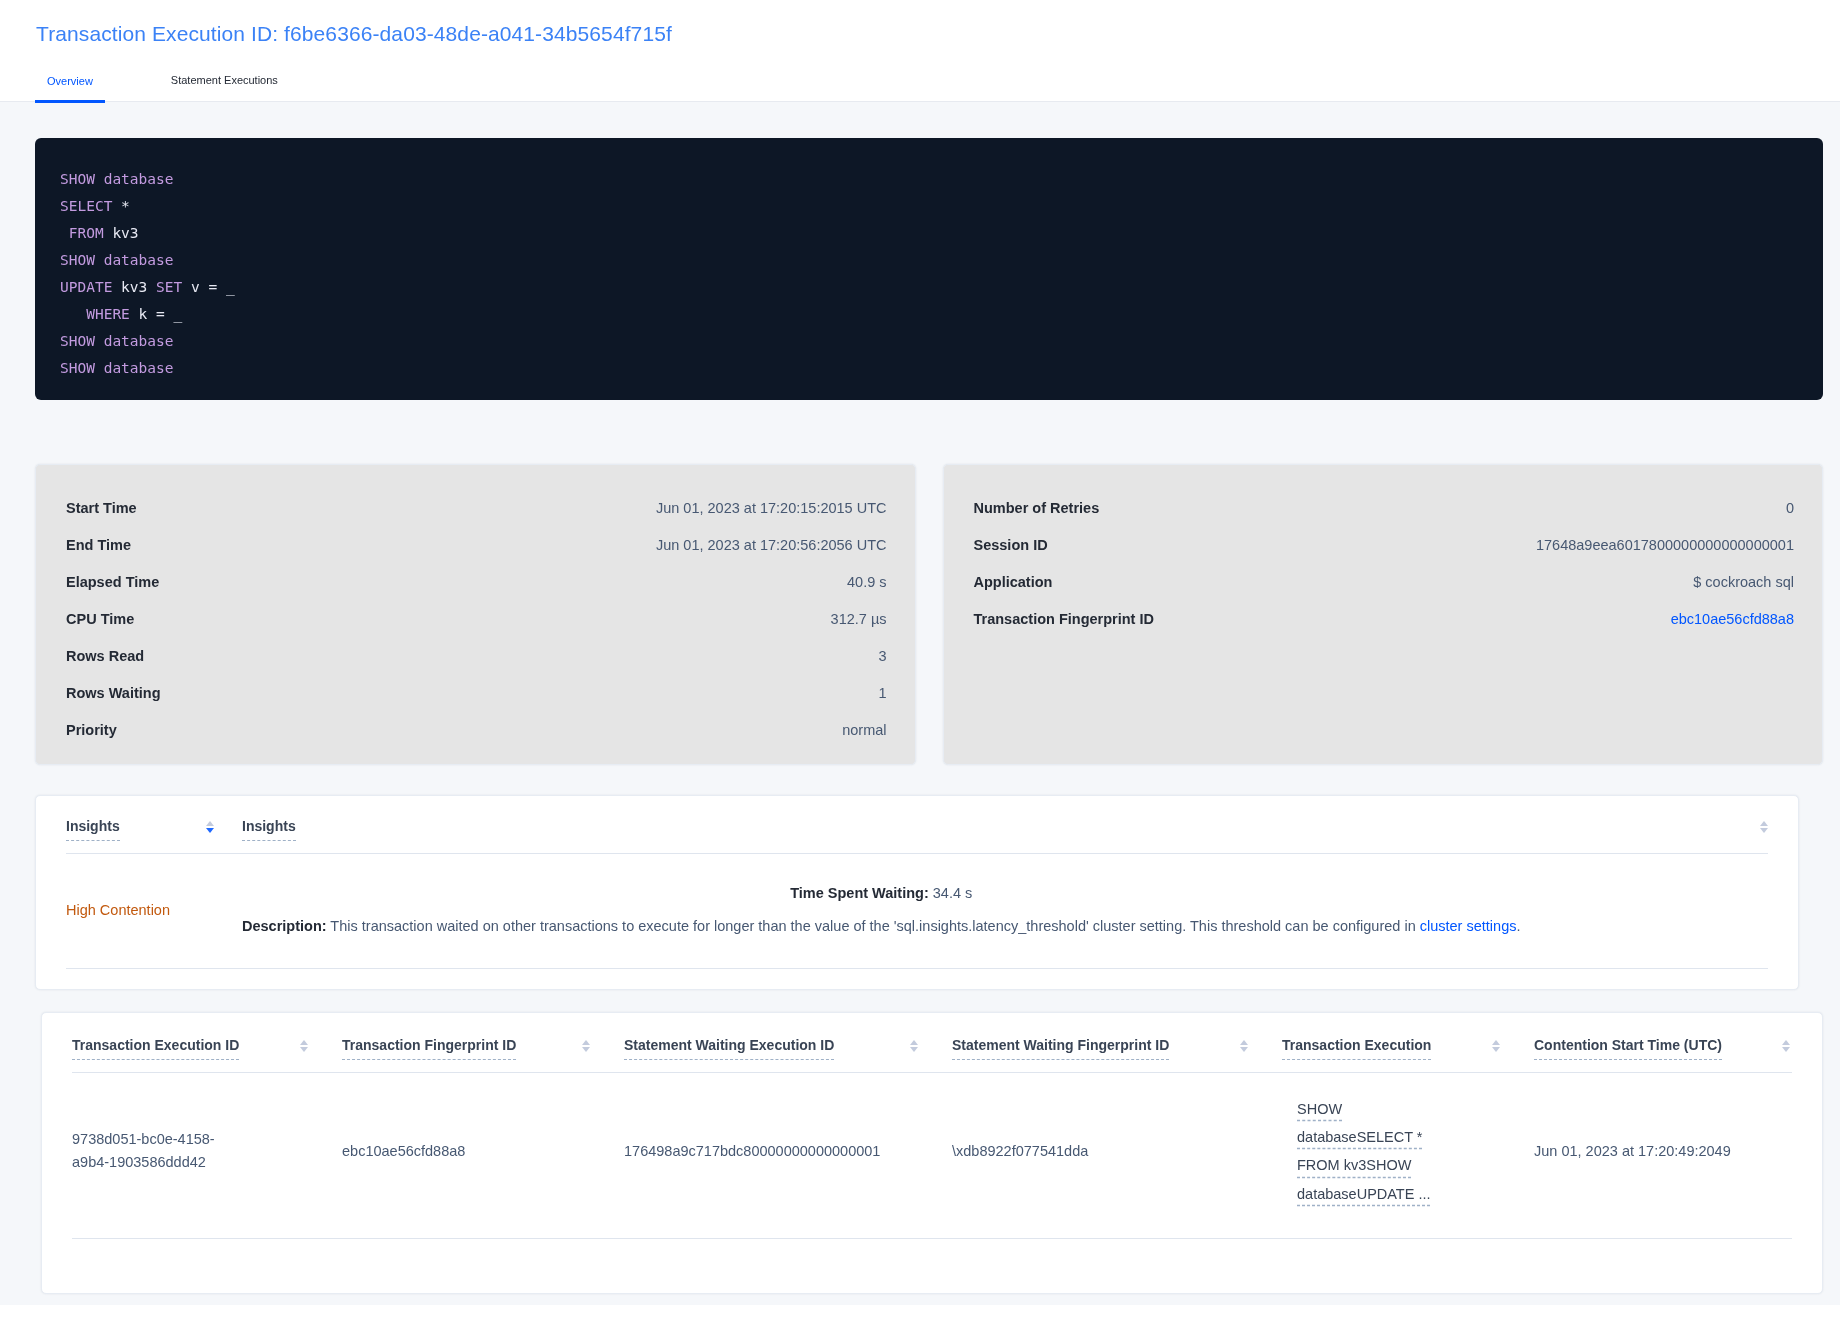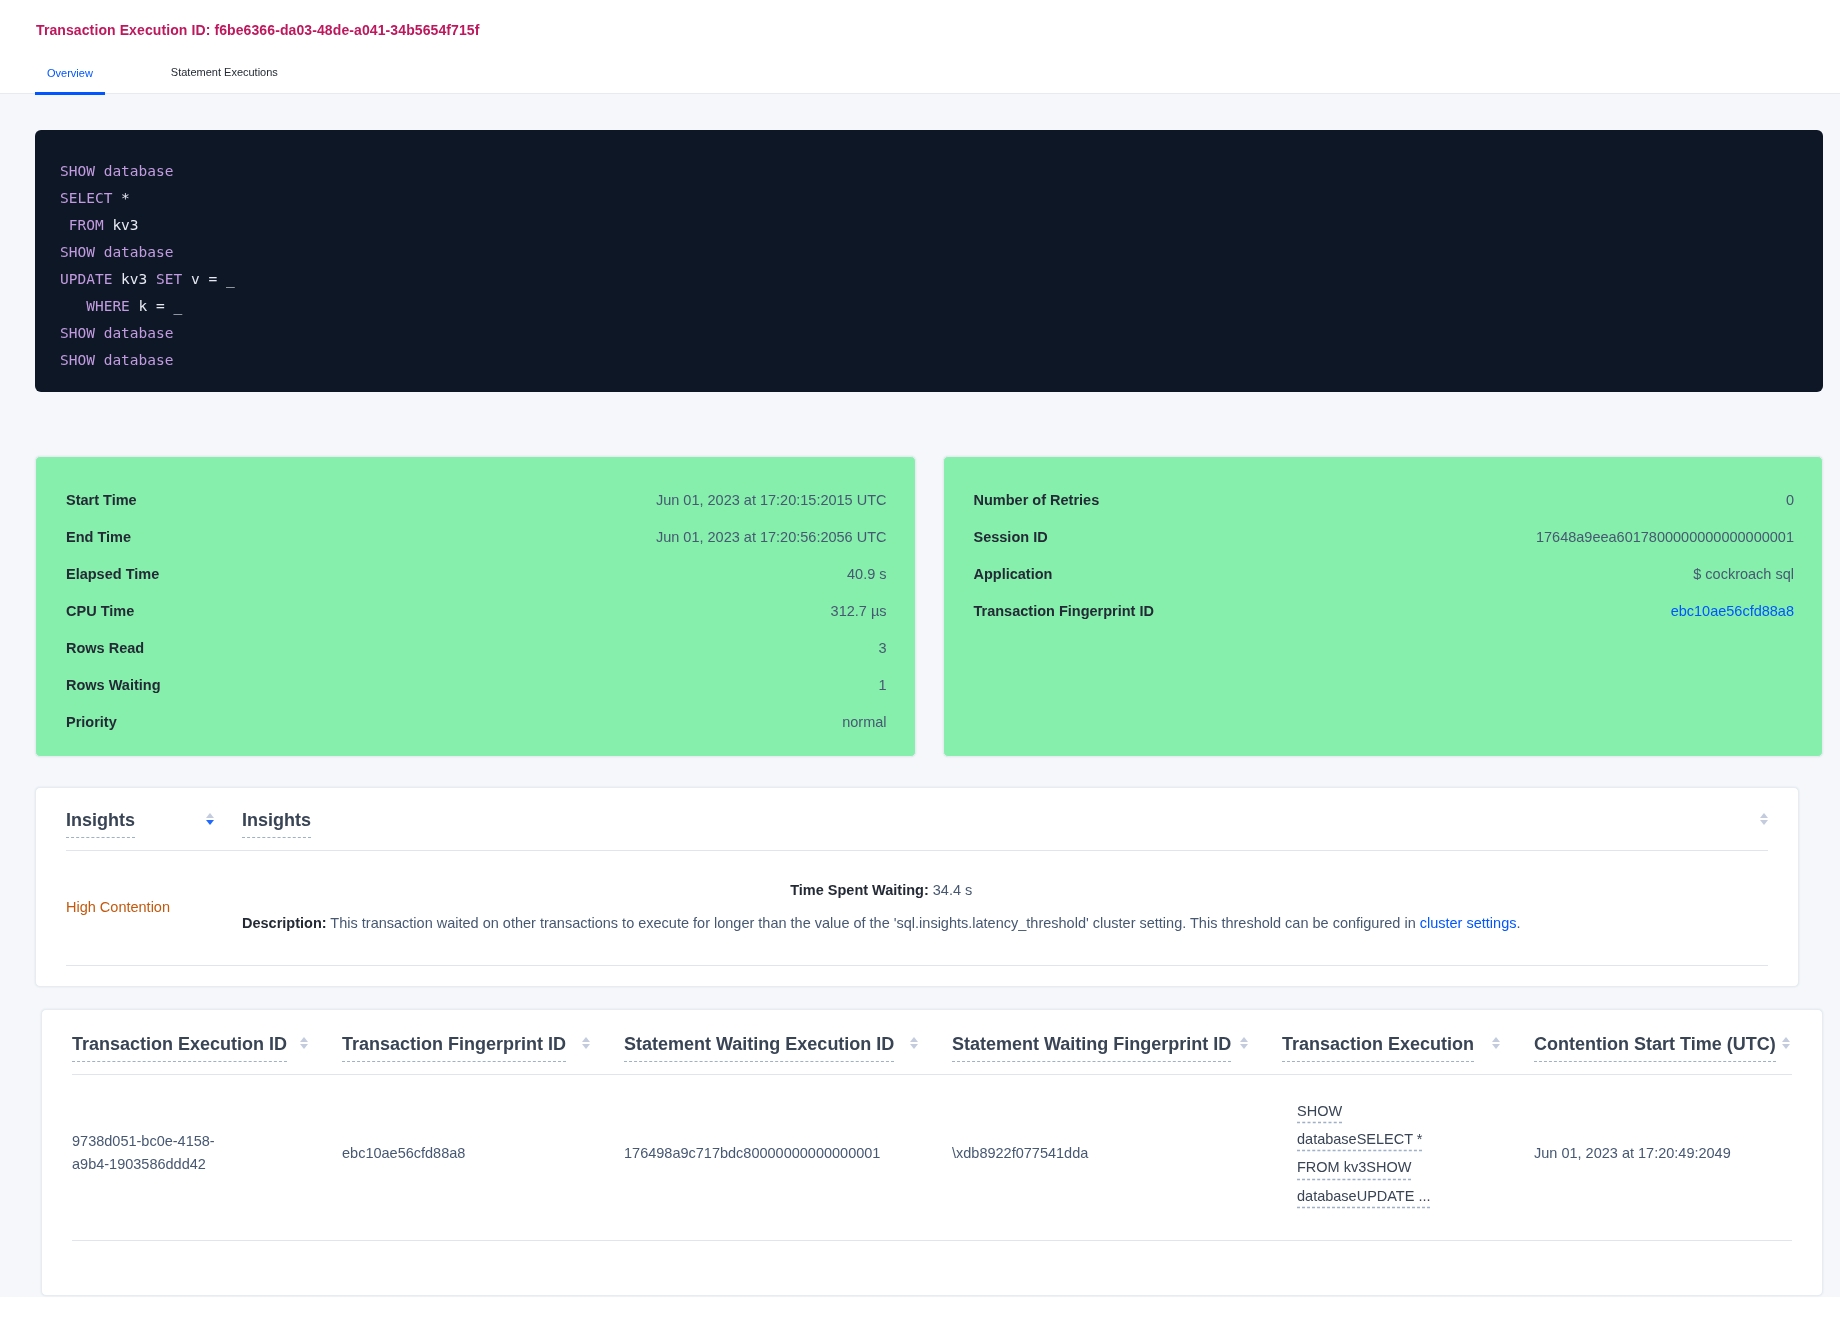--- a/index.html
+++ b/index.html
@@ -1,50 +1,50 @@
 <!DOCTYPE html>
 <html><head>
 <meta charset="utf-8">
 <style>
   * { margin:0; padding:0; box-sizing:border-box; }
   html,body { width:1840px; height:1318px; overflow:hidden; background:#fff;
               font-family:"Liberation Sans", sans-serif; }
 
   
   .page-header { background:#fff; padding-top:22px; }
-  .page-title { font-size:14px; font-weight:bold; color:#be185d; padding:0 36px; letter-spacing:.1px; }
+  .page-title { font-size:21px; font-weight:normal; color:#3b82f6; padding:0 36px; letter-spacing:.1px; }
   .tabbar { margin-top:28px; display:flex; align-items:flex-end; gap:54px;
             padding-left:35px; border-bottom:1px solid #e7eaf0; }
   .tab { font-size:11px; color:#242a35; padding:0 12px 15px; cursor:pointer; }
   .tab.active { color:#0156ff; border-bottom:3px solid #0156ff; margin-bottom:-2px; padding-bottom:13px; }
 
   
   .content { background:#f5f7fa; padding:36px 17px 0 35px; min-height:1203px; }
 
   
   .code-card { background:#0d1726; border-radius:6px; padding:28px 24px 18px 25px; }
   .code-line { font-family:"DejaVu Sans Mono","Liberation Mono",monospace;
                font-size:14.5px; line-height:27px; white-space:pre; color:#e7e9f3; }
   .kw { color:#c39be0; }
   .id { color:#e7e9f3; }
 
   
   .cards-row { display:flex; gap:27px; margin-top:64px; }
-  .stat-card { flex:1; background:#86efac; border:1px solid #e7ecf3; border-radius:5px;
+  .stat-card { flex:1; background:#e5e5e5; border:1px solid #e7ecf3; border-radius:5px;
                box-shadow:0 0 2px rgba(67,90,111,.12); padding:24px 28px 16px 30px;text-align:right; }
   .stat-row { display:flex; justify-content:space-between; align-items:baseline; padding:10.5px 0; }
   .stat-label { font-size:14.5px; font-weight:bold; color:#242a35; }
   .stat-value { font-size:14.5px; color:#475872; }
   a.blue-link { color:#0156ff; text-decoration:none; cursor:pointer; }
 
   
   .table-card { background:#fff; border:1px solid #e7ecf3; border-radius:5px;
                 box-shadow:0 0 2px rgba(67,90,111,.12); }
   .divider { border-bottom:1px solid #dfe5ee; }
-  .th-label { font-size:18px; font-weight:bold; color:#394455;
+  .th-label { font-size:14px; font-weight:bold; color:#394455;
               border-bottom:1px dashed #9fb1c7; padding-bottom:6px; cursor:pointer; }
   .sort-icon { display:inline-flex; flex-direction:column; align-items:center; gap:2px;
                margin-top:3px; cursor:pointer; }
   .tri-up { width:0; height:0; border-left:4.5px solid transparent; border-right:4.5px solid transparent;
             border-bottom:5.5px solid #c3cbdd; }
   .tri-down { width:0; height:0; border-left:4.5px solid transparent; border-right:4.5px solid transparent;
               border-top:5.5px solid #c3cbdd; }
   .tri-down.active { border-top-color:#1f69ff; }
 
   

